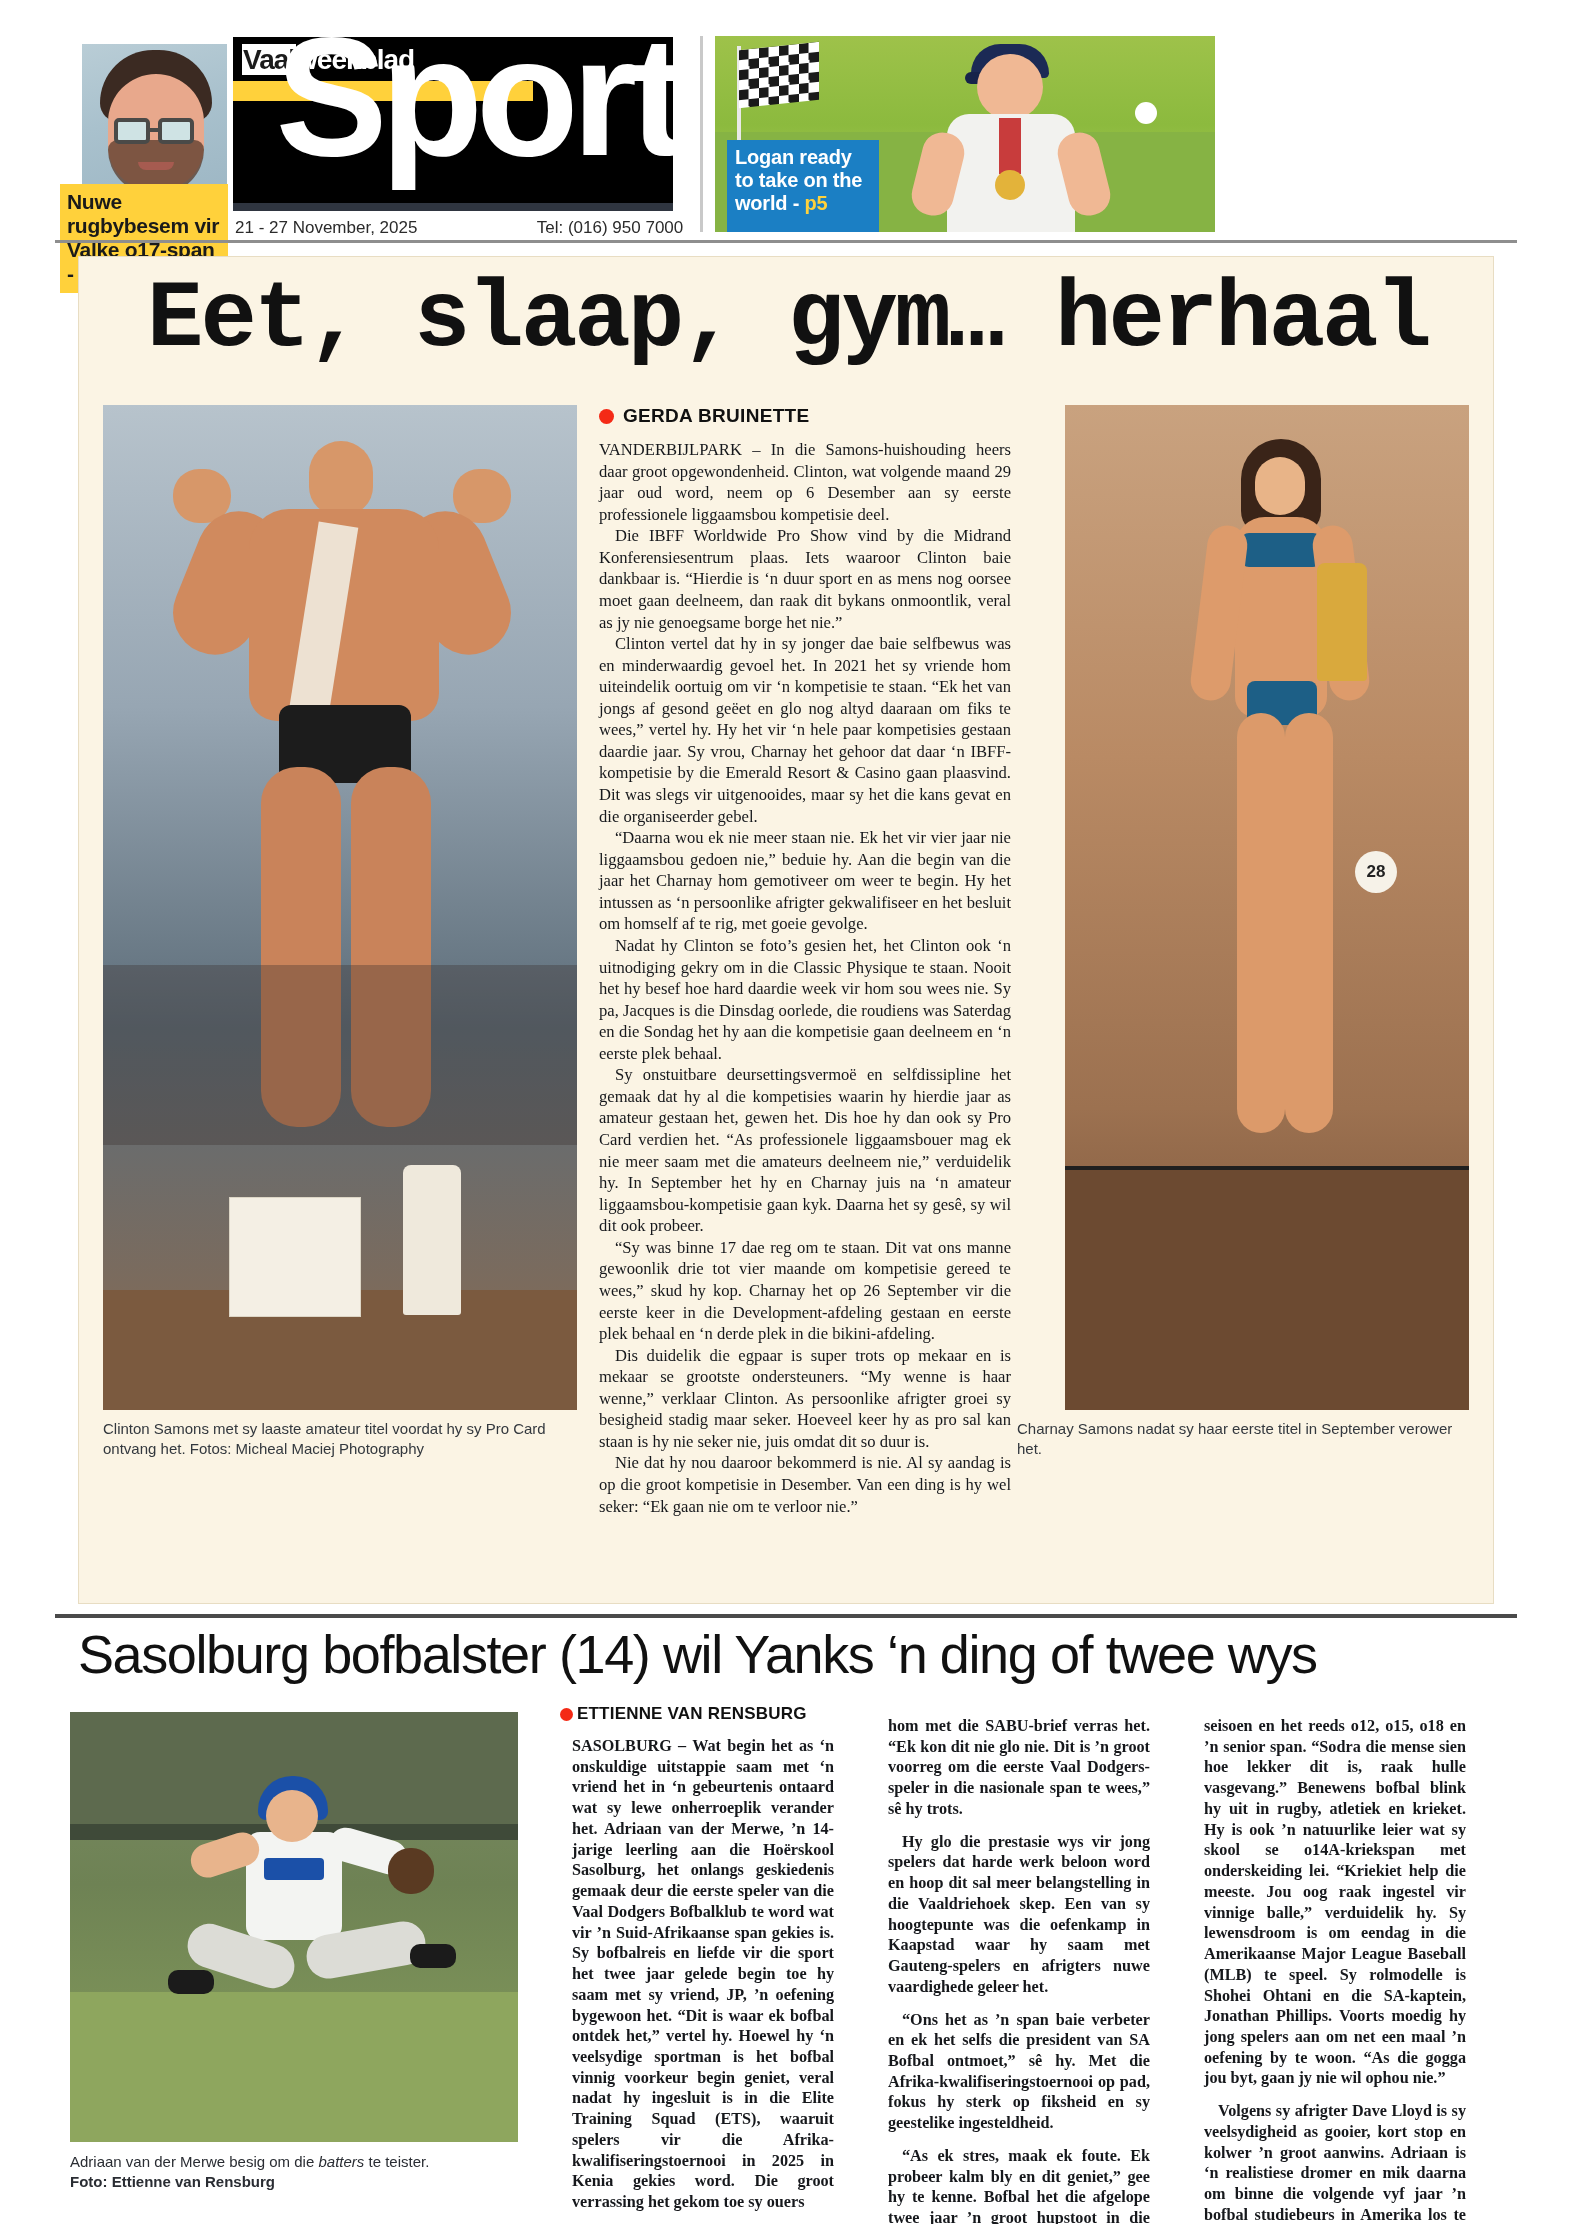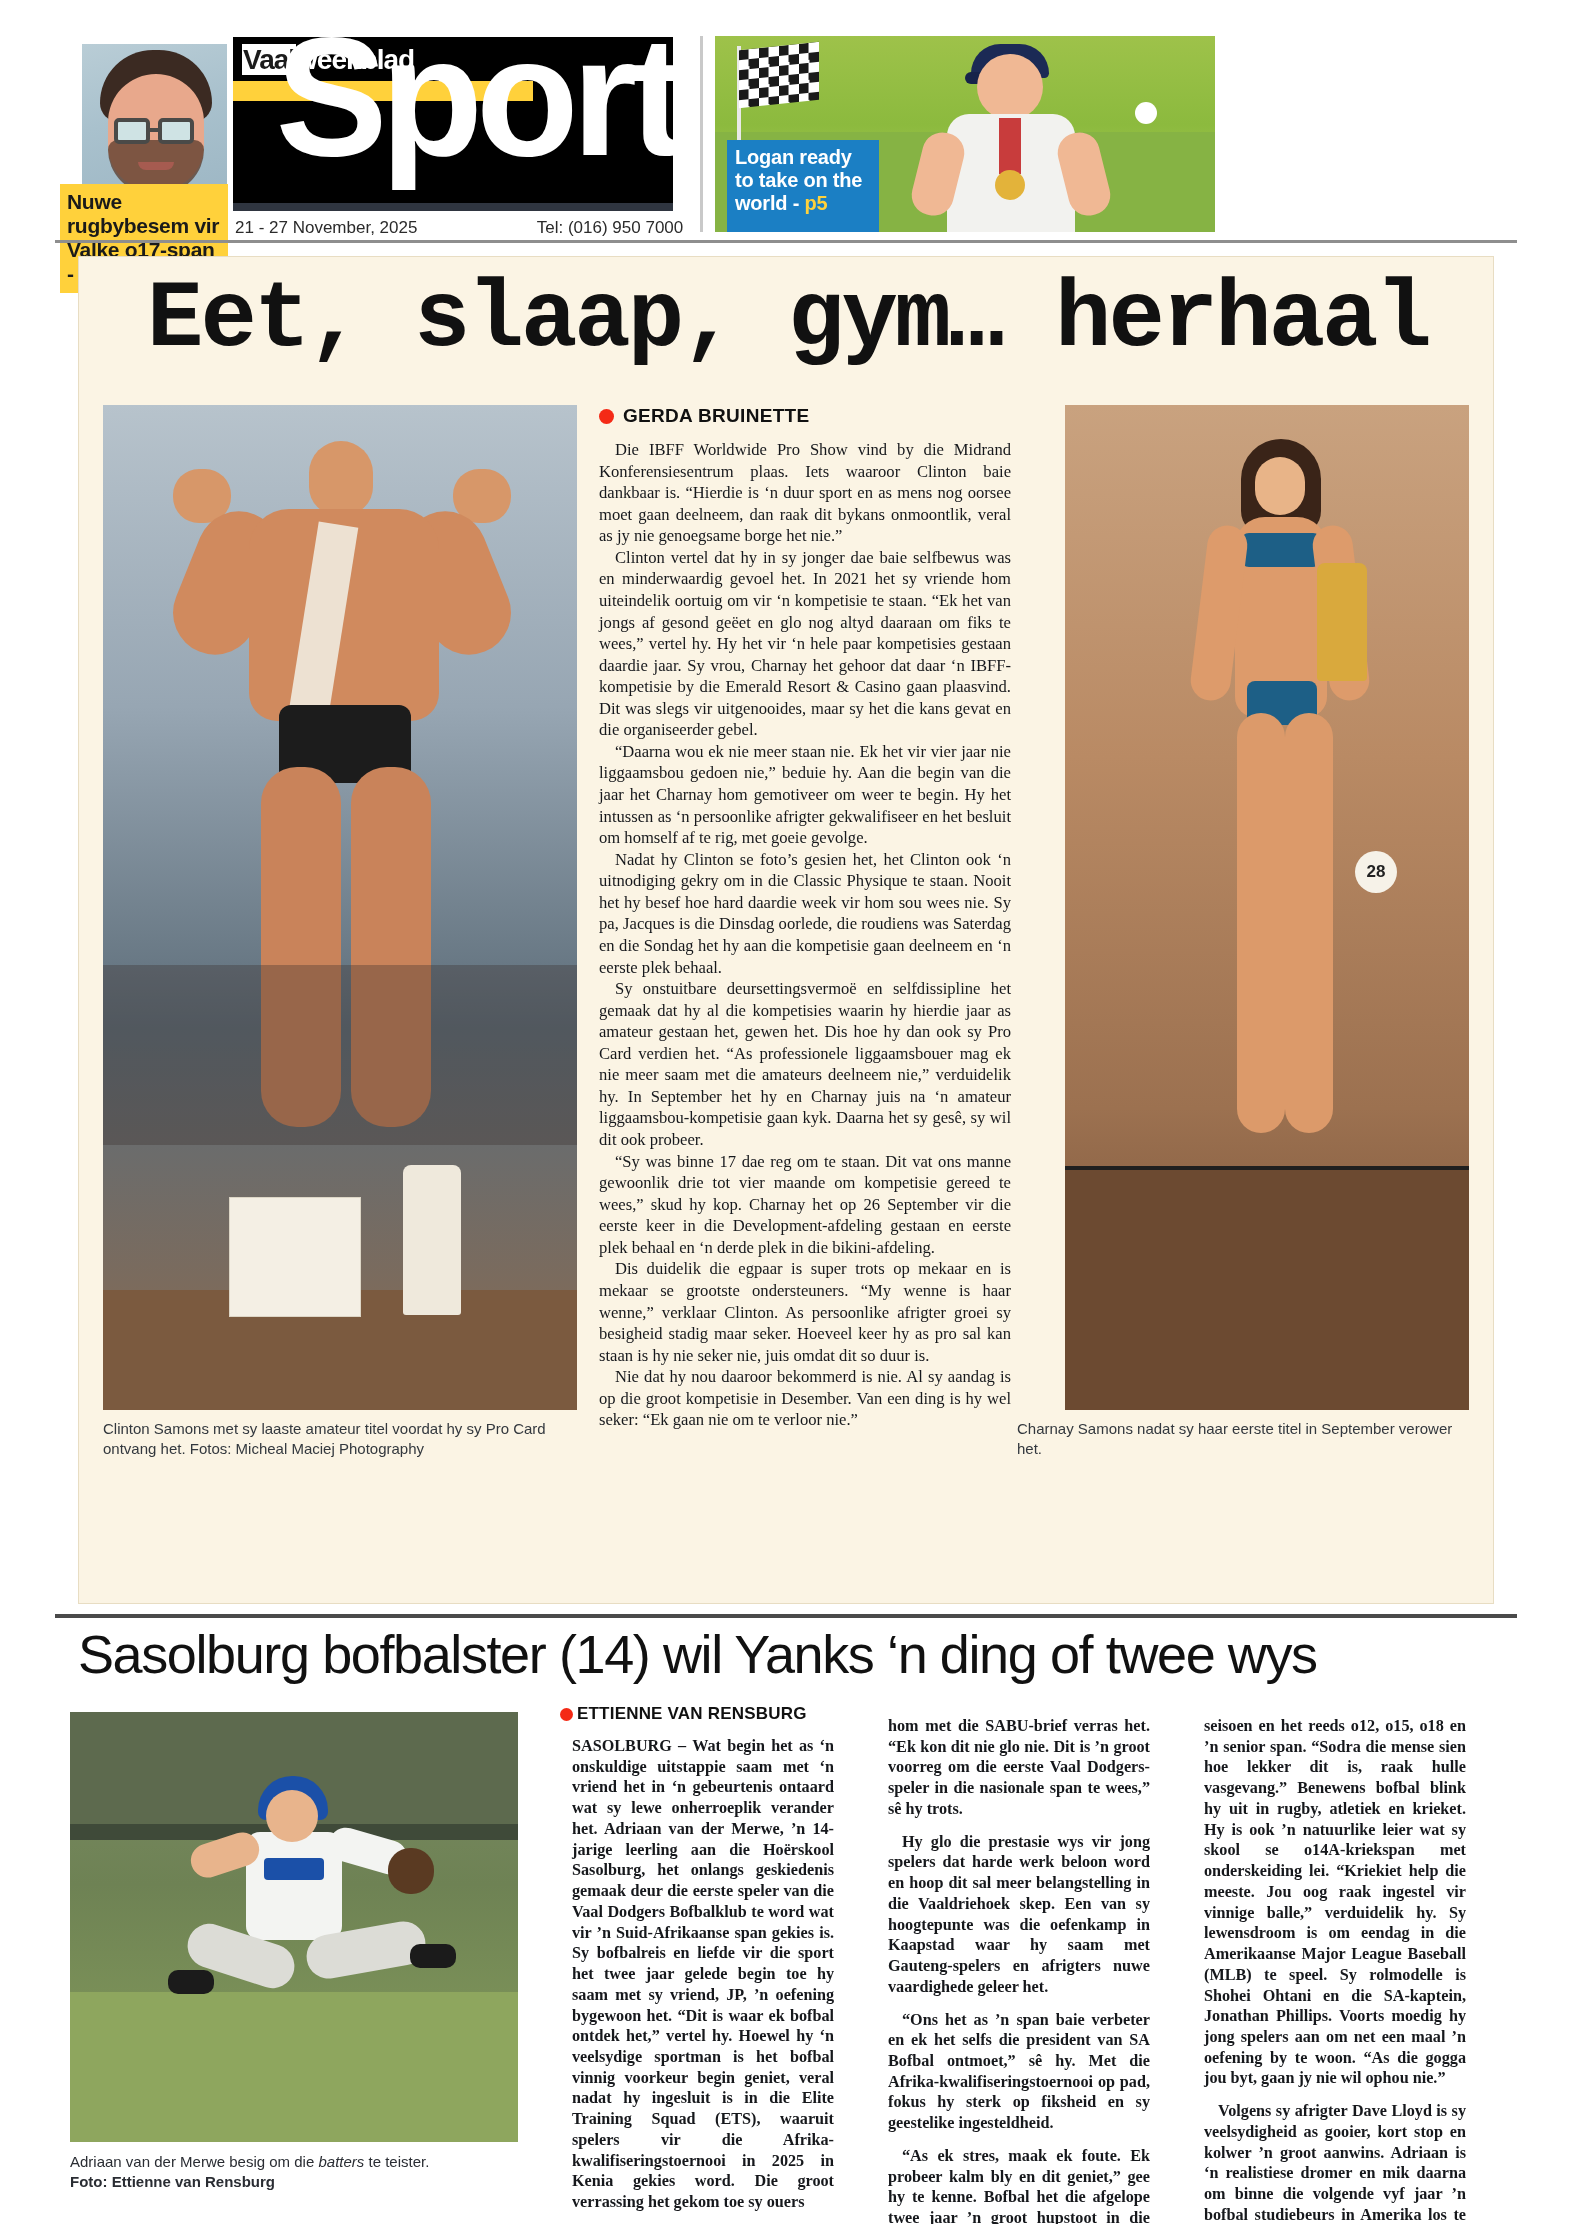--- a/index.html
+++ b/index.html
@@ -282,20 +282,21 @@
       <div class="bb-bag"></div>
       <div class="bb-trophy"></div>
     </div>
 
     <div class="story-col">
       <div class="byline">
         <div class="dot"></div>
         <div class="nm">GERDA BRUINETTE</div>
       </div>
       <div class="body-serif">
+        <p class="first">VANDERBIJLPARK – In die Samons-huishouding heers daar groot opgewondenheid. Clinton, wat volgende maand 29 jaar oud word, neem op 6 Desember aan sy eerste professionele liggaamsbou kompetisie deel.</p>
         <p>Die IBFF Worldwide Pro Show vind by die Midrand Konferensiesentrum plaas. Iets waaroor Clinton baie dankbaar is. “Hierdie is ‘n duur sport en as mens nog oorsee moet gaan deelneem, dan raak dit bykans onmoontlik, veral as jy nie genoegsame borge het nie.”</p>
         <p>Clinton vertel dat hy in sy jonger dae baie selfbewus was en minderwaardig gevoel het. In 2021 het sy vriende hom uiteindelik oortuig om vir ‘n kompetisie te staan. “Ek het van jongs af gesond geëet en glo nog altyd daaraan om fiks te wees,” vertel hy. Hy het vir ‘n hele paar kompetisies gestaan daardie jaar. Sy vrou, Charnay het gehoor dat daar ‘n IBFF-kompetisie by die Emerald Resort &amp; Casino gaan plaasvind. Dit was slegs vir uitgenooides, maar sy het die kans gevat en die organiseerder gebel.</p>
         <p>“Daarna wou ek nie meer staan nie. Ek het vir vier jaar nie liggaamsbou gedoen nie,” beduie hy. Aan die begin van die jaar het Charnay hom gemotiveer om weer te begin. Hy het intussen as ‘n persoonlike afrigter gekwalifiseer en het besluit om homself af te rig, met goeie gevolge.</p>
         <p>Nadat hy Clinton se foto’s gesien het, het Clinton ook ‘n uitnodiging gekry om in die Classic Physique te staan. Nooit het hy besef hoe hard daardie week vir hom sou wees nie. Sy pa, Jacques is die Dinsdag oorlede, die roudiens was Saterdag en die Sondag het hy aan die kompetisie gaan deelneem en ‘n eerste plek behaal.</p>
         <p>Sy onstuitbare deursettingsvermoë en selfdissipline het gemaak dat hy al die kompetisies waarin hy hierdie jaar as amateur gestaan het, gewen het. Dis hoe hy dan ook sy Pro Card verdien het. “As professionele liggaamsbouer mag ek nie meer saam met die amateurs deelneem nie,” verduidelik hy.  In September het hy en Charnay juis na ‘n amateur liggaamsbou-kompetisie gaan kyk. Daarna het sy gesê, sy wil dit ook probeer.</p>
         <p>“Sy was binne 17 dae reg om te staan. Dit vat ons manne gewoonlik drie tot vier maande om kompetisie gereed te wees,” skud hy kop. Charnay het op 26 September vir die eerste keer in die Development-afdeling gestaan en eerste plek behaal en ‘n derde plek in die bikini-afdeling.</p>
         <p>Dis duidelik die egpaar is super trots op mekaar en is mekaar se grootste ondersteuners. “My wenne is haar wenne,” verklaar Clinton. As persoonlike afrigter groei sy besigheid stadig maar seker. Hoeveel keer hy as pro sal kan staan is hy nie seker nie, juis omdat dit so duur is.</p>
         <p>Nie dat hy nou daaroor bekommerd is nie. Al sy aandag is op die groot kompetisie in Desember. Van een ding is hy wel seker: “Ek gaan nie om te verloor nie.”</p>
       </div>
     </div>

